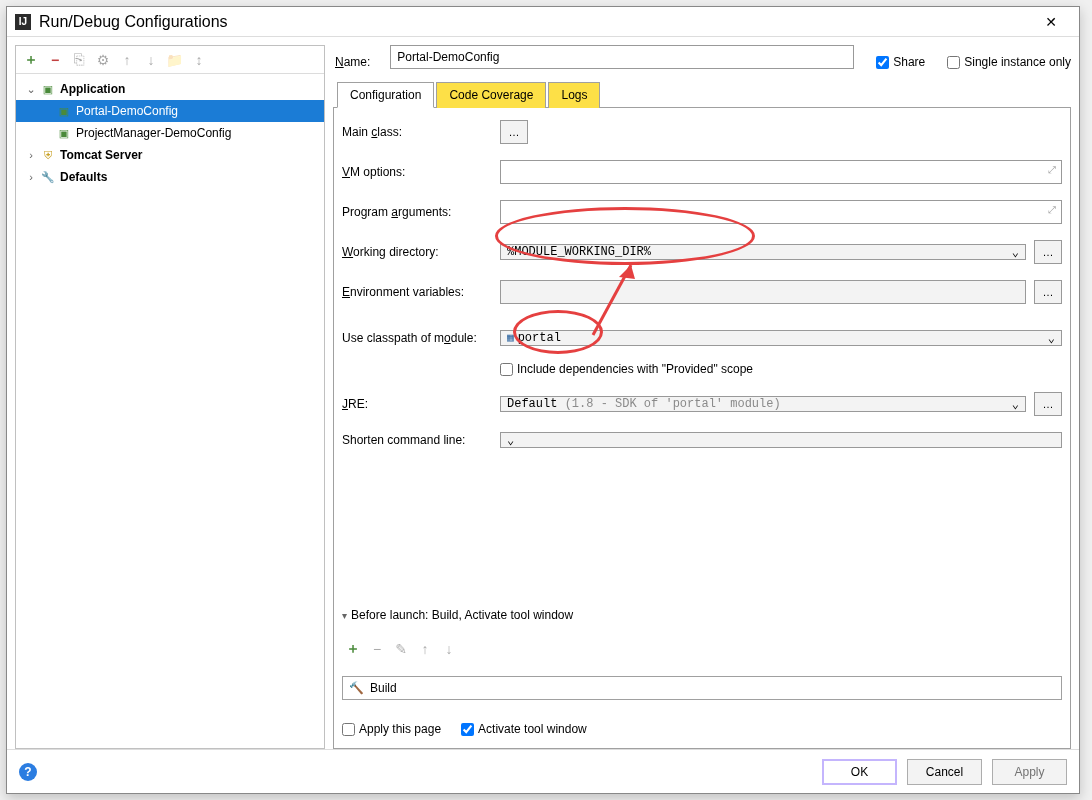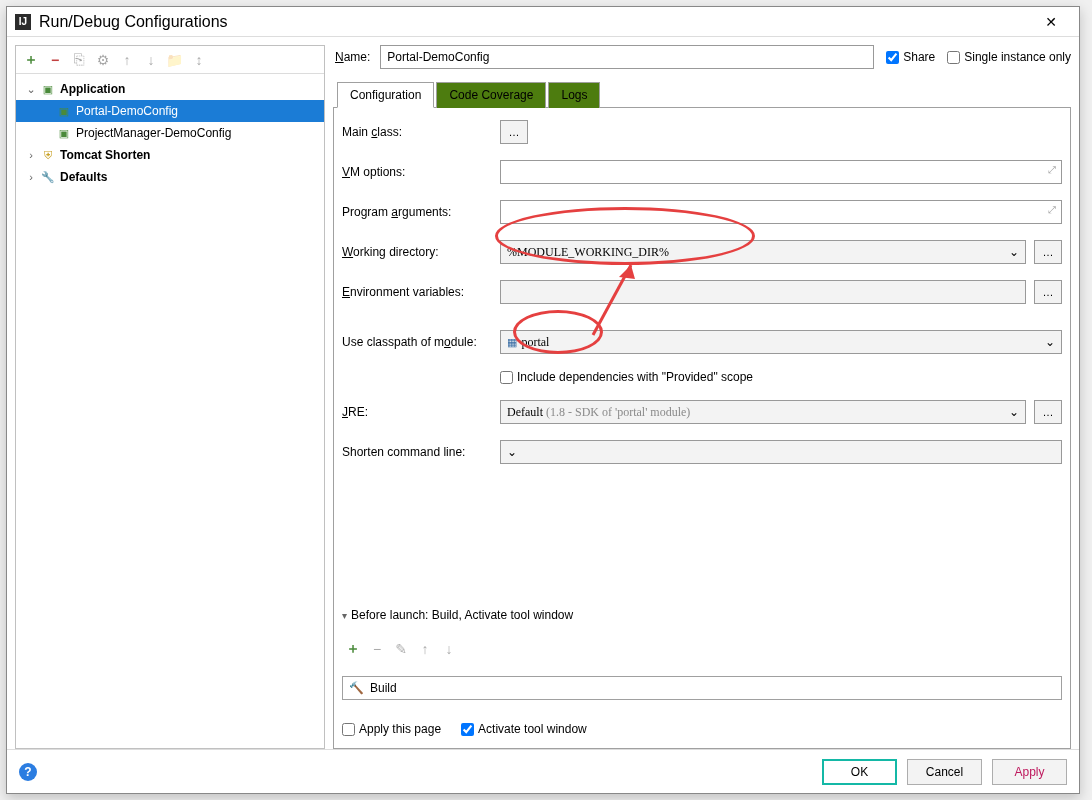--- a/index.html
+++ b/index.html
@@ -19,50 +19,50 @@
 .tree-row.selected { background: #1b7cd6; color: #fff; }
 .tree-indent0 { padding-left: 8px; }
 .tree-indent1 { padding-left: 40px; }
 .expander { width: 14px; display: inline-block; text-align: center; color: #666; font-size: 11px; margin-right: 2px; }
 .tree-icon { width: 16px; height: 16px; display: inline-flex; align-items: center; justify-content: center; margin-right: 4px; font-size: 11px; }
 .app-icon { color: #4a8a3a; }
 .cfg-icon { color: #4a8a3a; }
 .tomcat-icon { color: #c9a227; }
 .wrench-icon { color: #c9a227; }
 .right-panel { flex: 1; display: flex; flex-direction: column; min-width: 0; }
-.name-row { display: flex; align-items: center; gap: 10px; margin-bottom: 12px; }
+.name-row { display: flex; align-items: flex-end; gap: 20px; margin-bottom: 12px; }
 .name-row label { padding-left: 2px; }
 .underline { text-decoration: underline; }
 .name-input { flex: 1; border: 1px solid #999; height: 24px; padding: 0 6px; font-family: inherit; font-size: 12px; }
 .chk { display: inline-flex; align-items: center; gap: 4px; }
 .chk input { width: 13px; height: 13px; }
 .tabs { border-bottom: 1px solid #a0a0a0; display: flex; padding-left: 4px; gap: 0; }
-.tab { border: 1px solid #a0a0a0; border-bottom: none; padding: 5px 12px; background: #4d7c0f; cursor: pointer; margin-right: 2px; position: relative; top: 1px; }
+.tab { border: 1px solid #a0a0a0; border-bottom: none; padding: 5px 12px; background: #fde047; cursor: pointer; margin-right: 2px; position: relative; top: 1px; }
 .tab.active { background: #fff; border-bottom: 1px solid #fff; font-weight: normal; }
 .form { padding: 12px 8px; border: 1px solid #a0a0a0; border-top: none; display: flex; flex-direction: column; gap: 16px; flex: 1; min-height: 0; }
 .frow { display: flex; align-items: center; gap: 8px; }
 .flabel { width: 150px; text-align: left; }
 .finput { flex: 1; border: 1px solid #999; height: 24px; padding: 0 6px; font-family: inherit; font-size: 12px; background: #fff; }
 .finput.ro { background: #f3f3f3; }
-.fselect { flex: 1; border: 1px solid #999; height: 24px; padding: 0 6px; font-family: Liberation Serif, serif; font-size: 12px; background: #f3f3f3; display: flex; align-items: center; justify-content: space-between; }
+.fselect { flex: 1; border: 1px solid #999; height: 16px; padding: 0 6px; font-family: Liberation Mono, monospace; font-size: 12px; background: #f3f3f3; display: flex; align-items: center; justify-content: space-between; }
 .browse-btn { width: 28px; height: 24px; border: 1px solid #999; background: #f3f3f3; display: flex; align-items: center; justify-content: center; cursor: pointer; font-size: 11px; }
 .expand-icon { position: absolute; right: 6px; top: 4px; color: #999; font-size: 10px; }
 .inputwrap { flex: 1; position: relative; display: flex; }
 .dimmed { color: #8a8a8a; }
 .section-header { display: flex; align-items: center; gap: 4px; margin-top: 6px; }
 .section-header .tri { color: #666; font-size: 10px; }
 .list-box { border: 1px solid #a0a0a0; height: 24px; display: flex; align-items: center; padding: 0 6px; gap: 6px; }
 .hammer-icon { color: #4a8a3a; font-size: 12px; }
 .bottom-opts { display: flex; gap: 20px; margin-top: 6px; }
 .footer { height: 44px; display: flex; align-items: center; padding: 0 12px; gap: 10px; border-top: 1px solid #ddd; }
 .help-icon { width: 18px; height: 18px; border-radius: 50%; background: #2b7de1; color: #fff; display: flex; align-items: center; justify-content: center; font-weight: bold; font-size: 12px; cursor: pointer; }
 .footer-spacer { flex: 1; }
 .btn { min-width: 75px; height: 26px; border: 1px solid #adadad; background: #f3f3f3; cursor: pointer; padding: 0 14px; font-family: inherit; font-size: 12px; }
-.btn.primary { border: 2px solid #14b8a6; background: #fff; }
-.btn.disabled { color: #be185d; cursor: default; }
+.btn.primary { border: 2px solid #c4b5fd; background: #fff; }
+.btn.disabled { color: #737373; cursor: default; }
 .annotation-svg { position: absolute; pointer-events: none; }
 .ell { border: 3px solid #e54040; border-radius: 50%; position: absolute; pointer-events: none; }
 .arrow-line { stroke: #e54040; stroke-width: 3; fill: none; }
 .arrow-head { fill: #e54040; }
 .folder-glyph { color: #3a6ea5; font-size: 11px; margin-right: 4px; }
 </style>
 </head>
 <body>
 
 <div class="dialog">
@@ -94,21 +94,21 @@
           <span class="tree-icon cfg-icon">▣</span>
           <span>Portal-DemoConfig</span>
         </div>
         <div class="tree-row tree-indent1">
           <span class="tree-icon cfg-icon">▣</span>
           <span>ProjectManager-DemoConfig</span>
         </div>
         <div class="tree-row tree-indent0">
           <span class="expander">›</span>
           <span class="tree-icon tomcat-icon">⛨</span>
-          <b>Tomcat Shorten</b>
+          <b>Tomcat Server</b>
         </div>
         <div class="tree-row tree-indent0">
           <span class="expander">›</span>
           <span class="tree-icon wrench-icon">🔧</span>
           <b>Defaults</b>
         </div>
       </div>
     </div>
 
     <div class="right-panel" style="position:relative">

